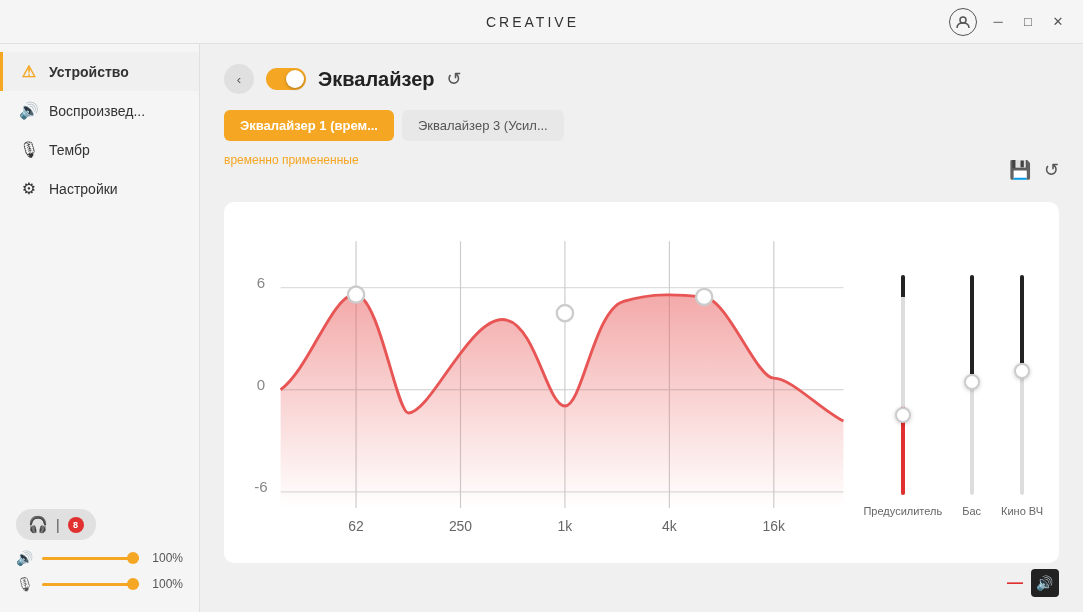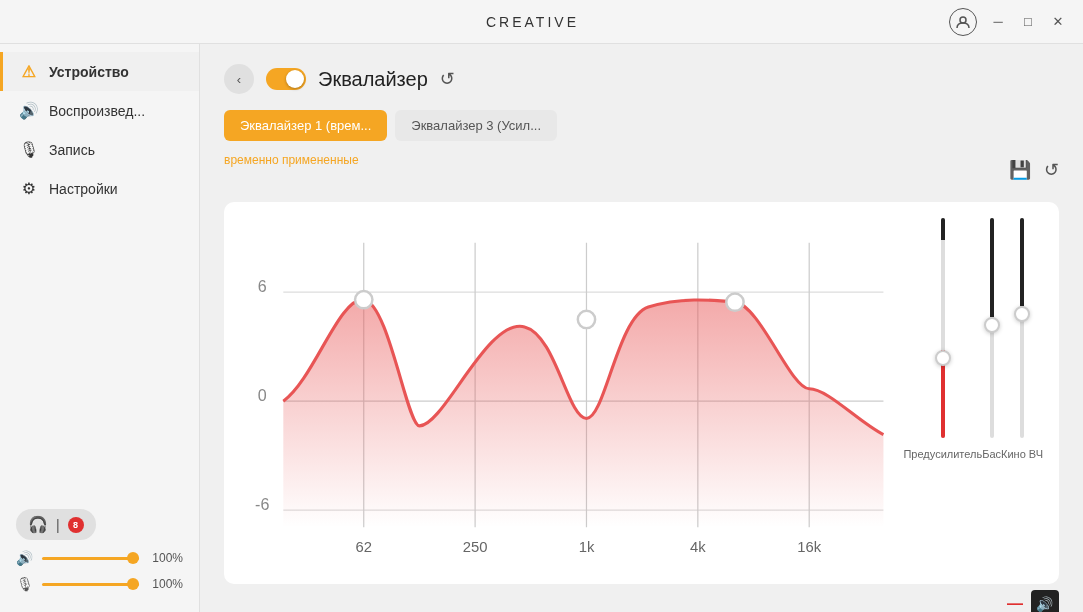--- a/index.html
+++ b/index.html
@@ -196,21 +196,21 @@
       height: 18px;
       background: white;
       border-radius: 50%;
       position: absolute;
       top: 2px;
       right: 2px;
       box-shadow: 0 1px 3px rgba(0,0,0,0.3);
     }
     .eq-title {
       font-size: 20px;
-      font-weight: 400;
+      font-weight: 700;
       color: #222;
     }
     .refresh-icon {
       font-size: 18px;
       color: #555;
       cursor: pointer;
     }
 
     
     .preset-tabs {
@@ -221,21 +221,21 @@
     .preset-tab {
       padding: 8px 16px;
       border-radius: 6px;
       font-size: 13px;
       cursor: pointer;
       border: none;
     }
     .preset-tab.active {
       background: #f5a623;
       color: white;
-      font-weight: 400;
+      font-weight: 700;
     }
     .preset-tab.inactive {
       background: #e8e8e8;
       color: #555;
     }
 
     
     .status-label {
       color: #f5a623;
       font-size: 12px;
@@ -272,22 +272,23 @@
     }
 
     svg.eq-svg {
       width: 100%;
       overflow: visible;
     }
 
     
     .eq-sliders-right {
       display: flex;
+      gap: 20px;
       padding-left: 20px;
-      align-items: flex-start;
+      align-items: flex-end;
       padding-bottom: 30px;
     }
     .eq-slider-col {
       display: flex;
       flex-direction: column;
       align-items: center;
       gap: 6px;
     }
     .v-slider-track {
       width: 4px;
@@ -376,21 +377,21 @@
     <div class="sidebar-item active">
       <span class="sidebar-icon" style="color:#f5a623;">⚠</span>
       <span>Устройство</span>
     </div>
     <div class="sidebar-item">
       <span class="sidebar-icon">🔊</span>
       <span>Воспроизвед...</span>
     </div>
     <div class="sidebar-item">
       <span class="sidebar-icon">🎙</span>
-      <span>Запись</span>
+      <span>Тембр</span>
     </div>
     <div class="sidebar-item">
       <span class="sidebar-icon">⚙</span>
       <span>Настройки</span>
     </div>
 
     <div class="sidebar-spacer"></div>
 
     <div class="sidebar-bottom">
       <div class="device-badge">

